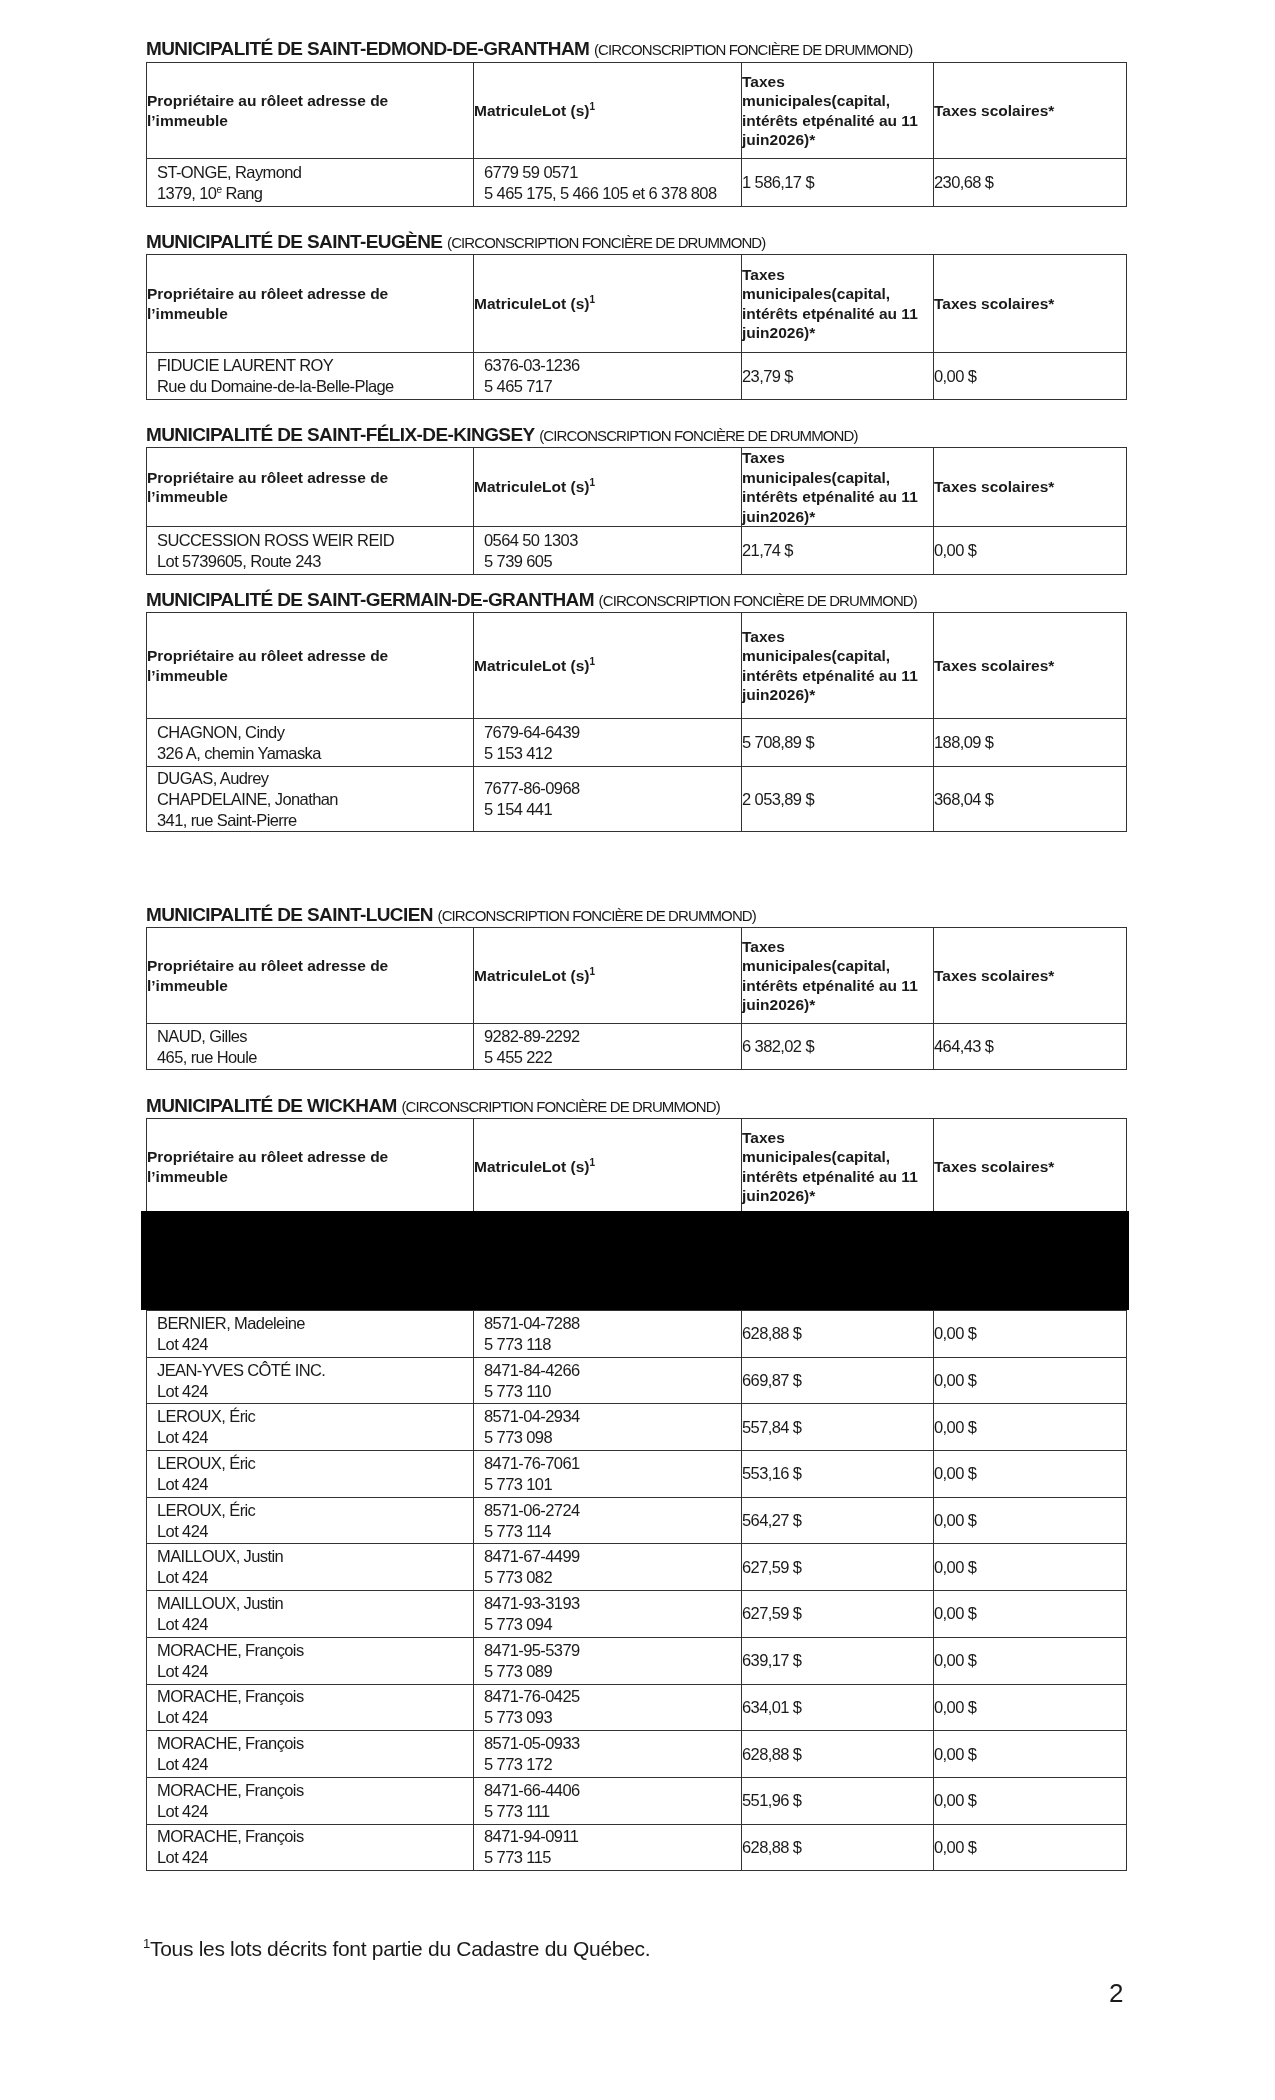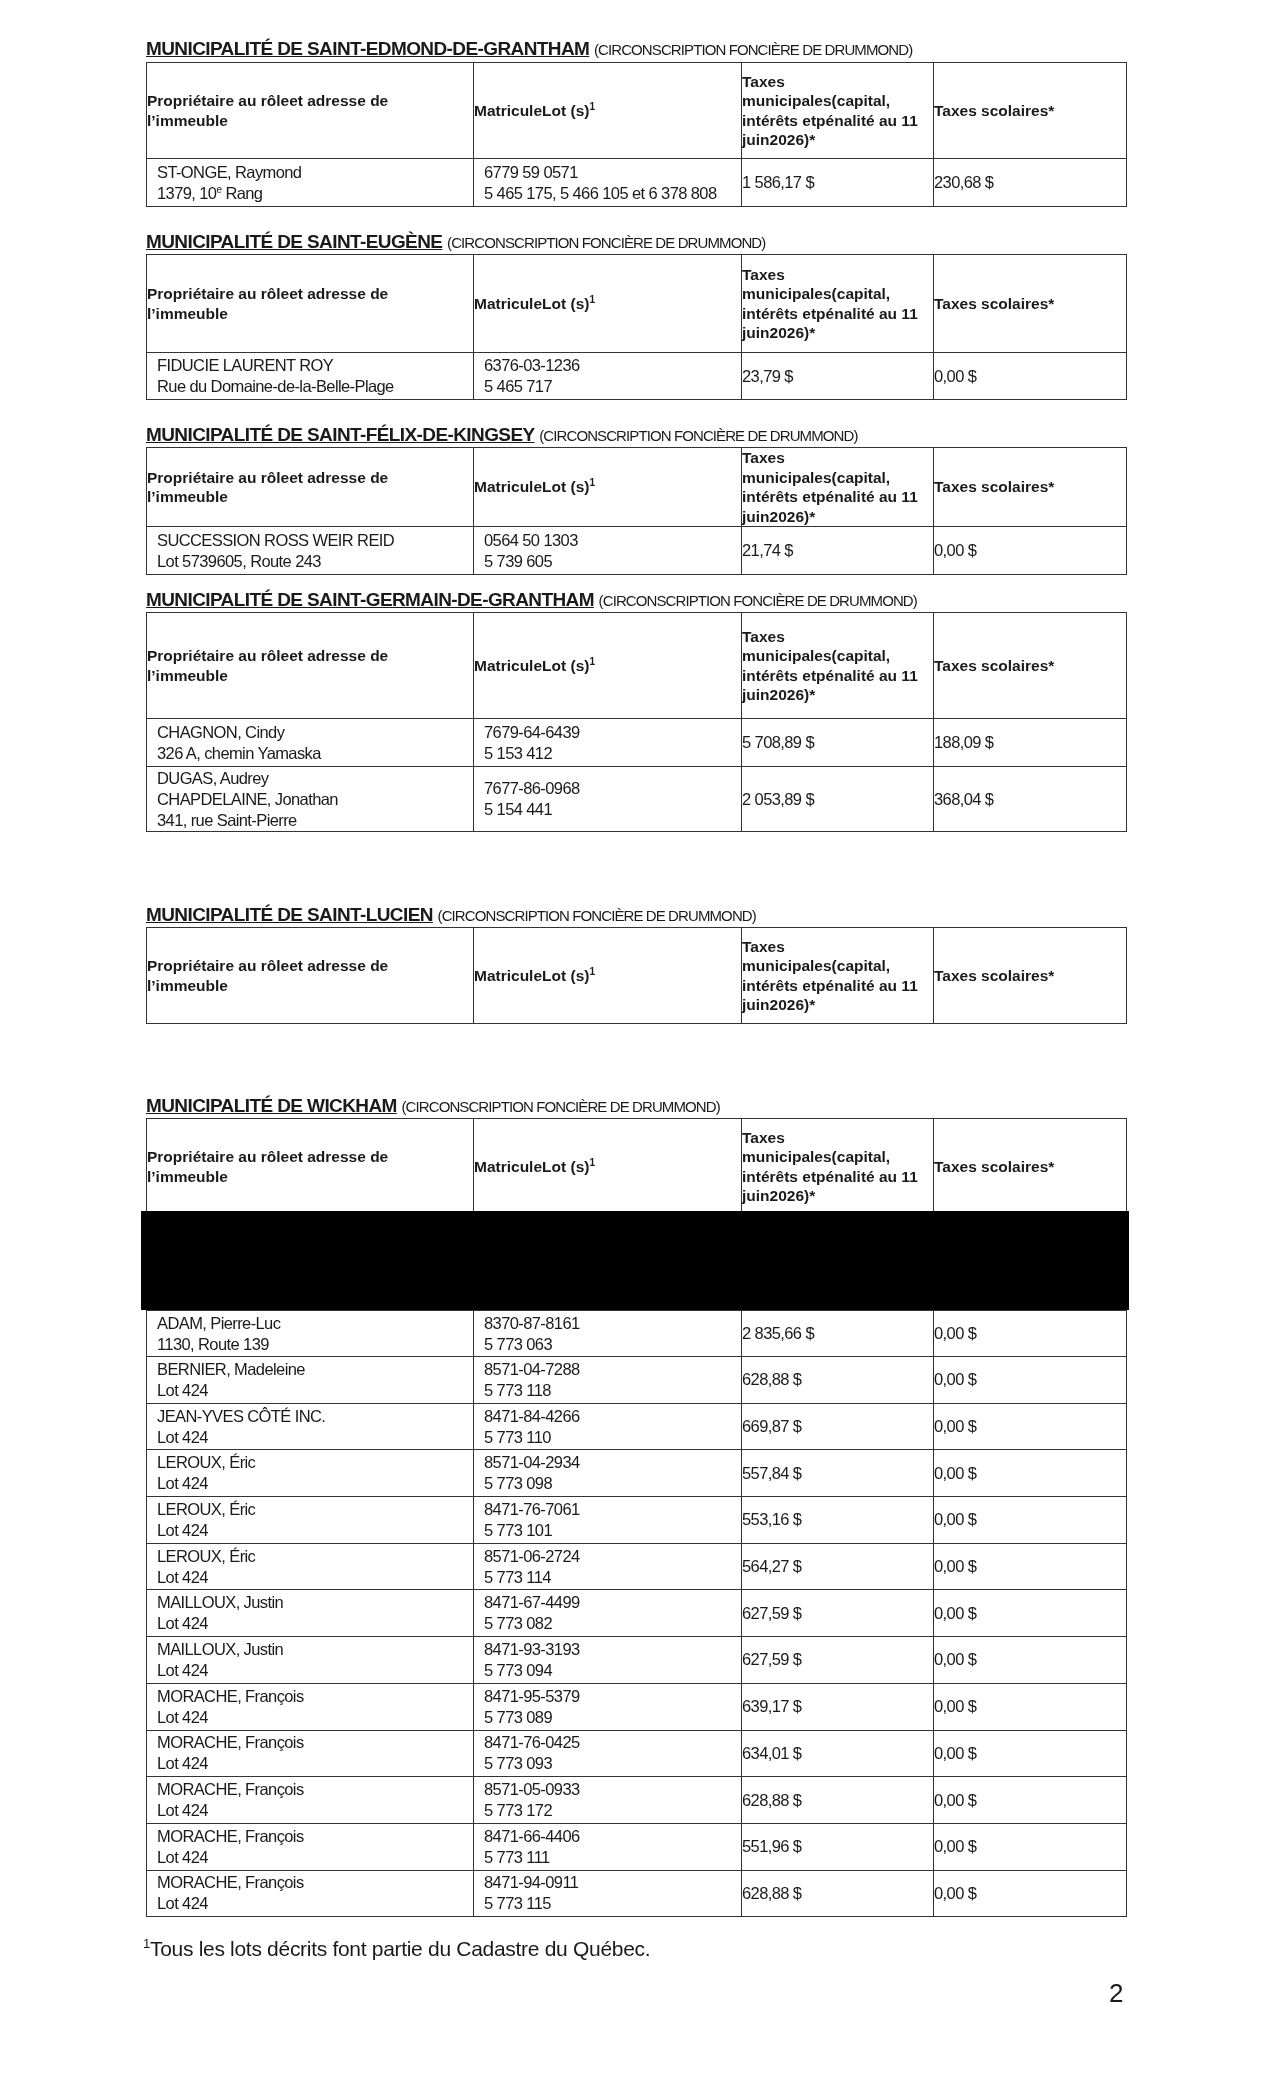--- a/index.html
+++ b/index.html
@@ -1,18 +1,18 @@
 <!DOCTYPE html>
 <html><head>
 <meta charset="utf-8">
 <style>
   html, body { margin: 0; padding: 0; background: #ffffff; }
   body { width: 1275px; height: 2100px; position: relative; overflow: hidden; font-family: "Liberation Sans", sans-serif; color: #1a1a1a; }
   .muni-title { position: absolute; left: 146px; font-size: 19px; white-space: nowrap; letter-spacing: -0.6px; }
-  .muni-title .b { font-weight: bold; text-decoration: underline; }
+  .muni-title .b { font-weight: bold; }
   .muni-title .n { font-weight: normal; font-size: 15px; letter-spacing: -0.9px; }
   table.tax { position: absolute; left: 146px; width: 980px; border-collapse: collapse; table-layout: fixed; }
   table.tax td, table.tax th { border: 1.5px solid #333; padding: 0; }
   table.tax col.c1 { width: 327px; } table.tax col.c2 { width: 268px; } table.tax col.c3 { width: 192px; } table.tax col.c4 { width: 193px; }
   table.tax th { font-weight: bold; font-size: 15.5px; line-height: 19.5px; text-align: left; vertical-align: middle; }
   table.tax td { font-size: 16.5px; line-height: 21px; vertical-align: middle; letter-spacing: -0.6px; }
   table.tax td.txt { padding-left: 10px; text-align: left; }
   table.tax td.num { padding-right: 14px; }
   table.tax td .line { display: block; white-space: nowrap; }
   sup { font-size: 10px; vertical-align: super; line-height: 0; }
@@ -167,20 +167,32 @@
         <col class="c3">
         <col class="c4">
       </colgroup>
       <tbody>
         <tr style="height:96px">
           <th><span class="line">Propriétaire au rôle</span><span class="line">et adresse de l’immeuble</span></th>
           <th><span class="line">Matricule</span><span class="line"><span>Lot (s)</span><sup>1</sup></span></th>
           <th><span class="line">Taxes municipales</span><span class="line">(capital, intérêts et</span><span class="line">pénalité au 11 juin</span><span class="line">2026)*</span></th>
           <th><span>Taxes scolaires*</span></th>
         </tr>
+        <tr style="height:46px">
+          <td class="txt">
+            <span class="line">NAUD, Gilles</span>
+            <span class="line">465, rue Houle</span>
+          </td>
+          <td class="txt">
+            <span class="line">9282-89-2292</span>
+            <span class="line">5 455 222</span>
+          </td>
+          <td class="num">6 382,02 $</td>
+          <td class="num">464,43 $</td>
+        </tr>
       </tbody>
     </table>
 
   <div class="muni-title" style="top:1095px"><span class="b">MUNICIPALITÉ DE WICKHAM</span> <span class="n">(CIRCONSCRIPTION FONCIÈRE DE DRUMMOND)</span></div>
   <table class="tax" style="top:1118px">
       <colgroup>
         <col class="c1">
         <col class="c2">
         <col class="c3">
         <col class="c4">
@@ -191,32 +203,20 @@
           <th><span class="line">Matricule</span><span class="line"><span>Lot (s)</span><sup>1</sup></span></th>
           <th><span class="line">Taxes municipales</span><span class="line">(capital, intérêts et</span><span class="line">pénalité au 11 juin</span><span class="line">2026)*</span></th>
           <th><span>Taxes scolaires*</span></th>
         </tr>
         <tr style="height:96px">
           <td></td>
           <td></td>
           <td></td>
           <td></td>
         </tr>
-        <tr style="height:46px">
-          <td class="txt">
-            <span class="line">ADAM, Pierre-Luc</span>
-            <span class="line">1130, Route 139</span>
-          </td>
-          <td class="txt">
-            <span class="line">8370-87-8161</span>
-            <span class="line">5 773 063</span>
-          </td>
-          <td class="num">2 835,66 $</td>
-          <td class="num">0,00 $</td>
-        </tr>
         <tr style="height:46.7px">
           <td class="txt">
             <span class="line">BERNIER, Madeleine</span>
             <span class="line">Lot 424</span>
           </td>
           <td class="txt">
             <span class="line">8571-04-7288</span>
             <span class="line">5 773 118</span>
           </td>
           <td class="num">628,88 $</td>

